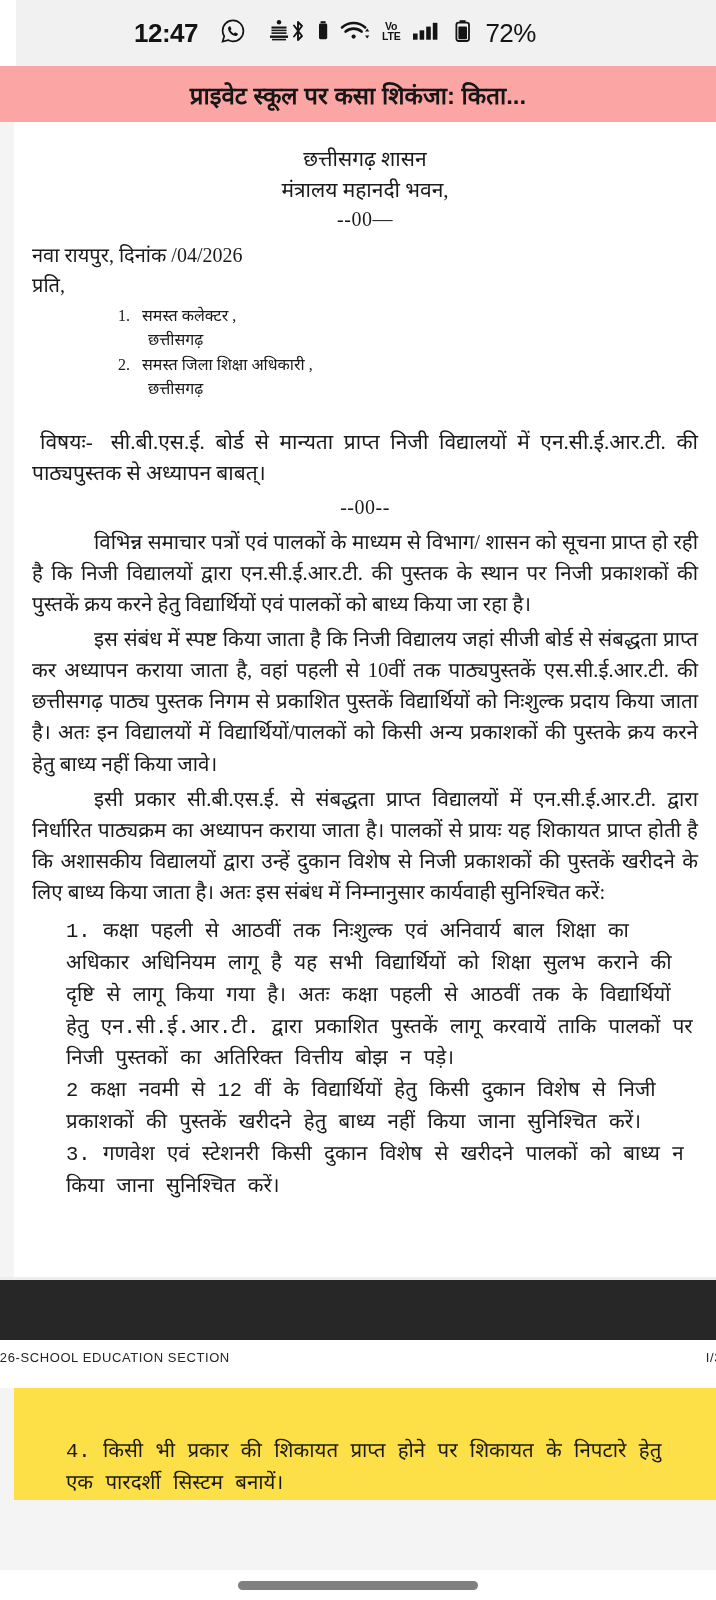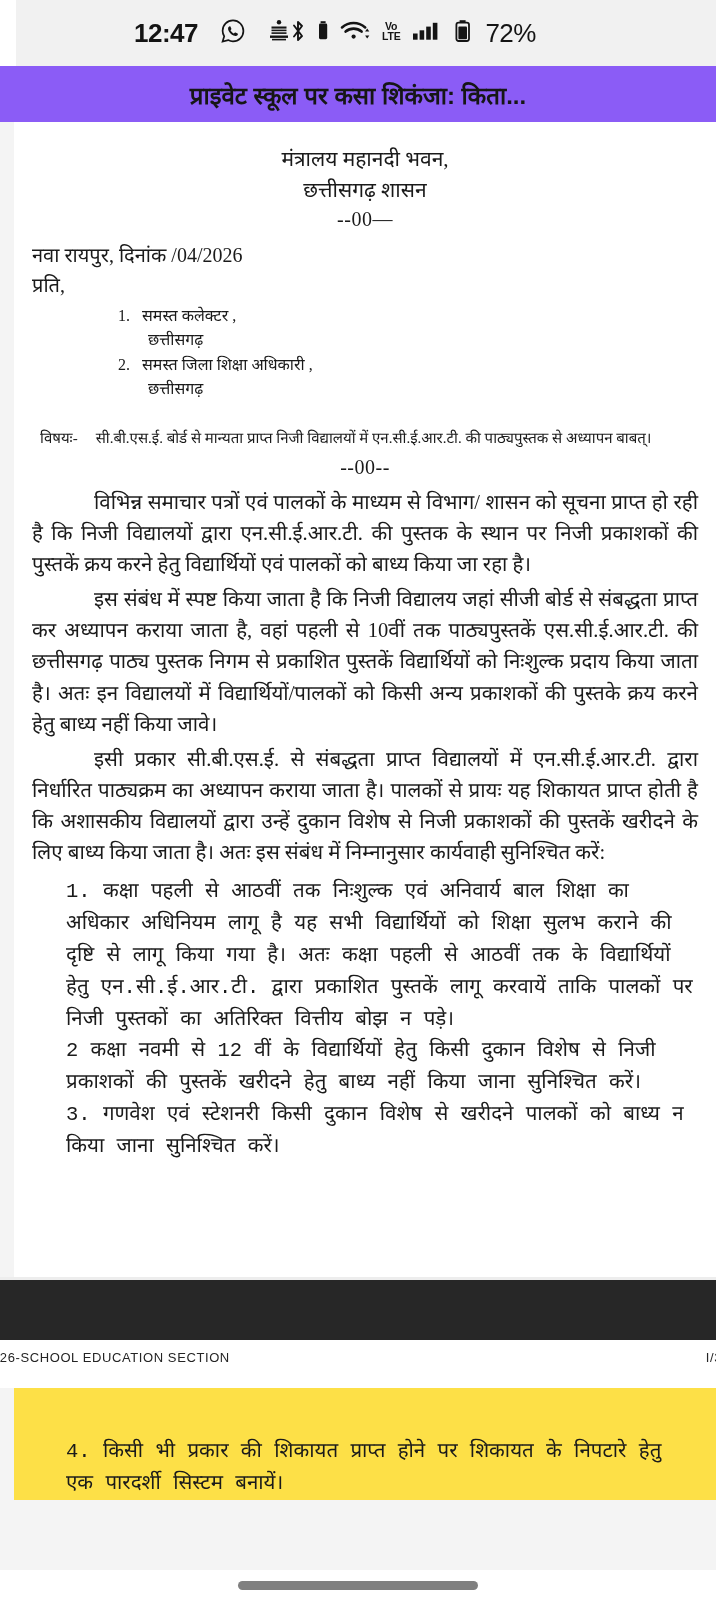--- a/index.html
+++ b/index.html
@@ -69,21 +69,21 @@
     letter-spacing: -0.2px;
     transform: translateY(-1px);
   }
 
   
   .titlebar {
     position: absolute;
     top: 66px; left: 0;
     width: 716px;
     height: 56px;
-    background: #8b5cf6;
+    background: #fca5a5;
     display: flex;
     align-items: center;
     justify-content: center;
   }
   .titlebar-text {
     font-size: 24px;
     font-weight: 700;
     color: #161616;
     font-family: "Liberation Sans", "DejaVu Sans", sans-serif;
     white-space: nowrap;
@@ -138,21 +138,21 @@
     margin: 4px 0 0 0;
     padding: 0 0 0 86px;
     font-size: 16px;
   }
   ol.addr li { margin-bottom: 2px; }
   ol.addr .num { display: inline-block; min-width: 24px; }
   ol.addr .sub { display: block; padding-left: 30px; }
 
   .subject {
     margin-top: 26px;
-    font-size: 15px;
+    font-size: 21px;
     text-align: justify;
     text-justify: inter-word;
   }
   .subject .lbl { padding-left: 8px; }
   .subject .gap { display: inline-block; width: 18px; }
 
   .sep2 { margin-top: 4px; }
 
   p.para {
     margin-top: 4px;
@@ -322,22 +322,22 @@
 
   <div class="titlebar">
     <span class="titlebar-text">प्राइवेट स्कूल पर कसा शिकंजा: किता...</span>
   </div>
 
   <div class="pagewrap">
 
     <div class="page">
       <div class="doc">
 
+        <div class="hdr-line">छत्तीसगढ़ शासन</div>
         <div class="hdr-line">मंत्रालय महानदी भवन,</div>
-        <div class="hdr-line">छत्तीसगढ़ शासन</div>
         <div class="sep">--00—</div>
 
         <div class="row-ref">
           <span class="right">नवा रायपुर, दिनांक   /04/2026</span>
         </div>
 
         <div class="prati">प्रति,</div>
 
         <ol class="addr">
           <li>

